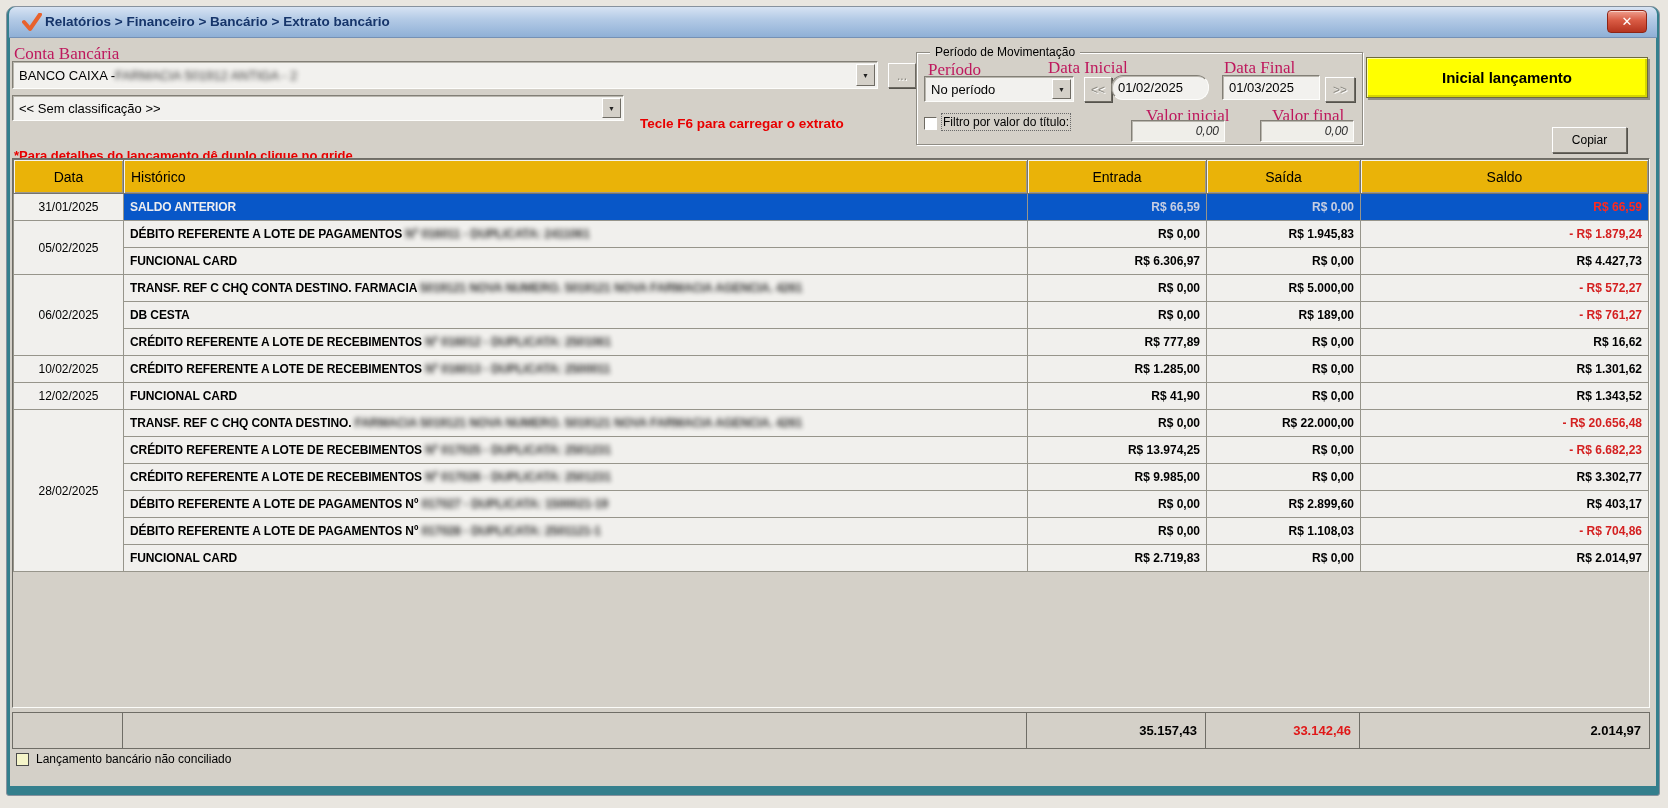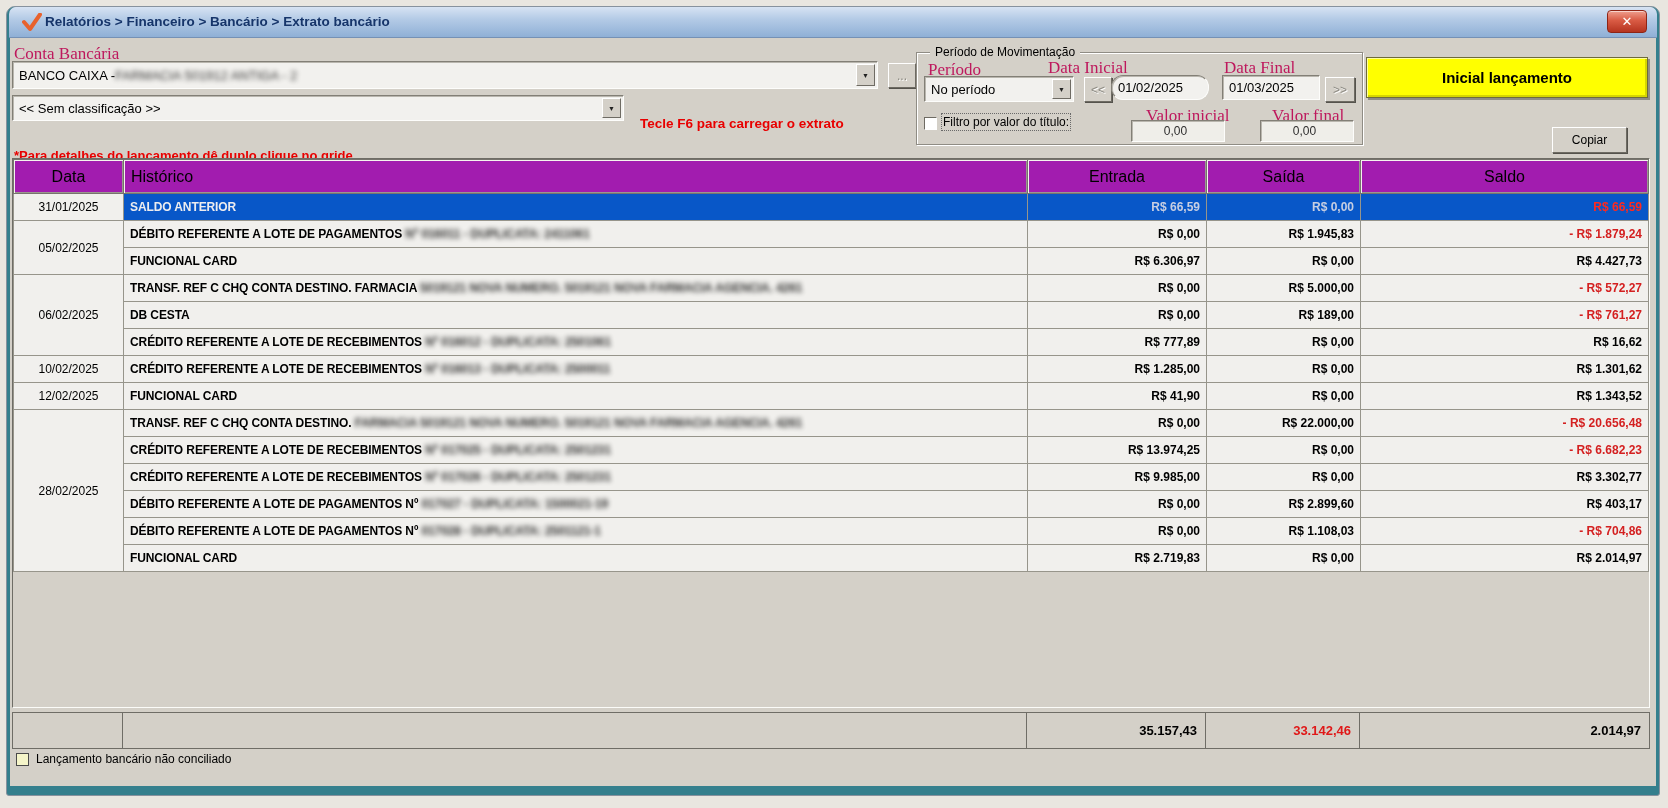--- a/index.html
+++ b/index.html
@@ -84,25 +84,25 @@
     position:absolute;left:916px;top:52px;width:447px;height:93px;
     border:1px solid #8F8C84;
     box-shadow:inset 1px 1px 0 #FFF,1px 1px 0 #FFF;
     box-sizing:border-box;
   }
   .groupbox-legend{
     position:absolute;left:930px;top:45px;
     font-size:12px;color:#000;background:#D4D0C8;padding:0 5px;
   }
   .valfield{
-    position:absolute;font-size:12px;color:#2E2E2E;text-align:center;
+    position:absolute;font-size:12px;color:#2E2E2E;text-align:right;
     background:#EFEEE9;
     border:1px solid;border-color:#827F76 #FDFDFB #FDFDFB #827F76;
     box-shadow:inset 1px 1px 0 #B9B6AE;
-    box-sizing:border-box;padding:3px 5px 4px 0;
+    box-sizing:border-box;padding:3px 5px 4px 0;font-style:italic;
   }
   .chk{
     position:absolute;left:924px;top:117px;width:13px;height:13px;
     background:#FFF;border:1px solid;border-color:#6E6B63 #FFF #FFF #6E6B63;
     box-sizing:border-box;
   }
   .chk-label{
     position:absolute;left:943px;top:115px;font-size:12px;color:#000;
     outline:1px dotted #6a6a6a;outline-offset:1px;
   }
@@ -123,24 +123,24 @@
   .grid-wrap{
     position:absolute;left:12px;top:158px;width:1638px;height:550px;
     background:#D4D0C8;
     border:1px solid;border-color:#6F6D66 #FBFBF8 #FBFBF8 #6F6D66;
     box-sizing:border-box;overflow:hidden;
   }
   table.grid{border-collapse:collapse;table-layout:fixed;width:1636px;}
   table.grid col.c1{width:110px;} table.grid col.c2{width:904px;}
   table.grid col.c3{width:179px;} table.grid col.c4{width:154px;}
   table.grid th{
-    height:31px;background:#a21caf;
+    height:31px;background:#eab308;
     border:1px solid #76746D;
     box-shadow:inset 1px 1px 0 #F5F3EE,inset -1px -1px 0 #9B988F;
-    font-size:16px;font-weight:normal;color:#000;text-align:center;
+    font-size:14px;font-weight:normal;color:#000;text-align:center;
   }
   table.grid th.h-hist{text-align:left;padding-left:7px;}
   table.grid td{
     height:26px;background:#F1F0ED;
     border:1px solid #97958B;
     font-size:12px;color:#000;padding:0 6px;white-space:nowrap;overflow:hidden;
   }
   td.c-date{text-align:center;border:1px solid #75736C;padding:0 2px;}
   td.c-hist{font-weight:bold;letter-spacing:-0.1px;}
   td.c-val{font-weight:bold;text-align:right;font-size:12.5px;padding-right:8px;}

